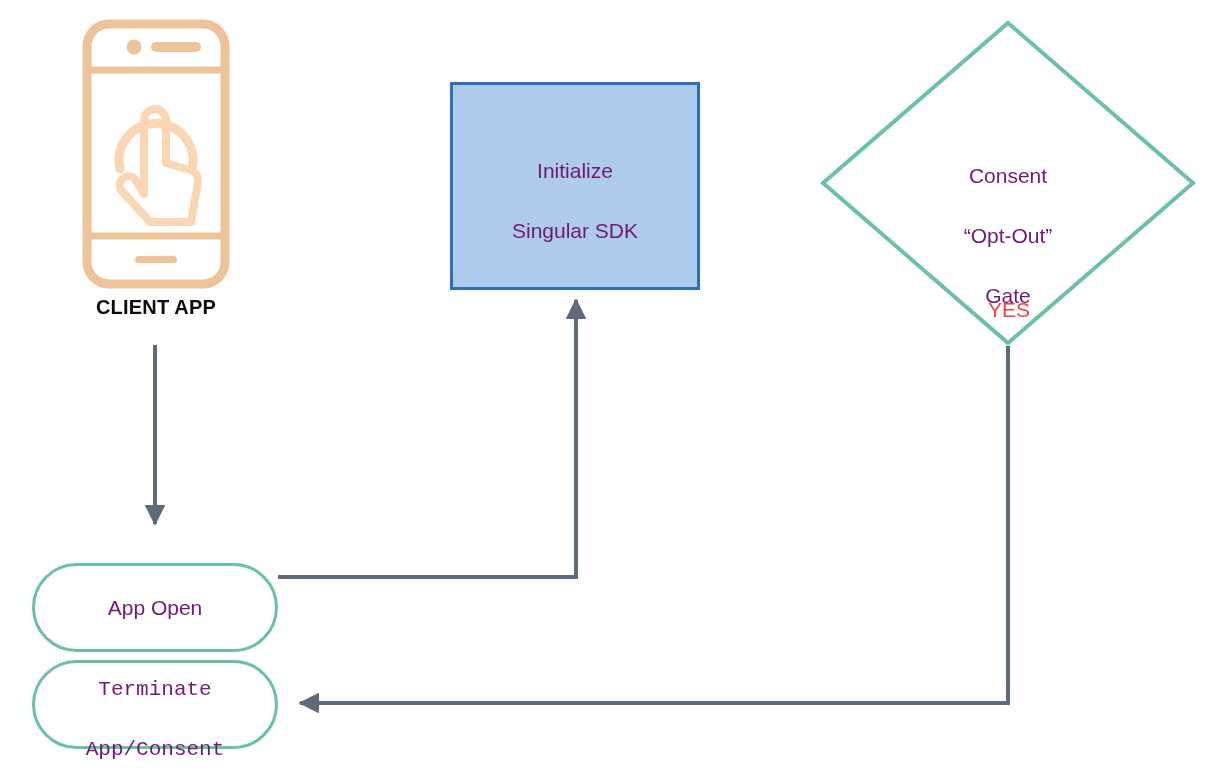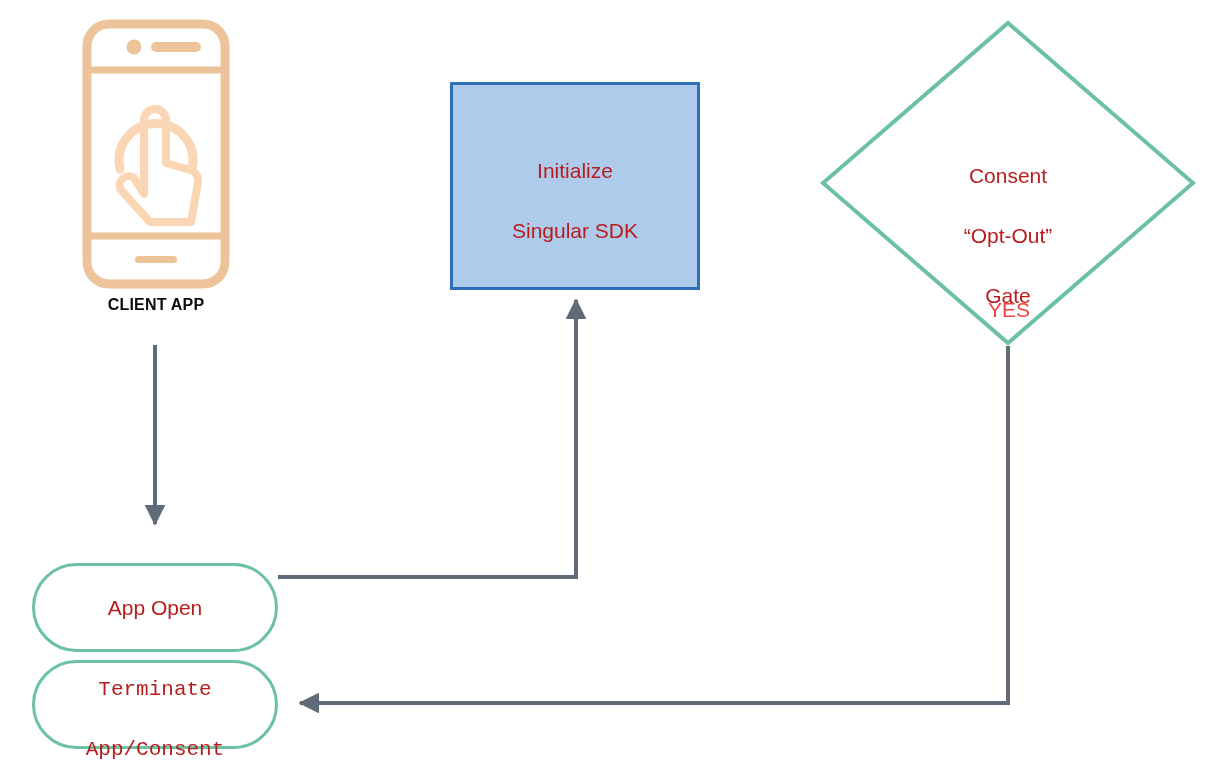--- a/index.html
+++ b/index.html
@@ -25,40 +25,40 @@
     left: 0;
     top: 0;
     width: 1222px;
     height: 770px;
     pointer-events: none;
   }
   
   .node-text {
     font-size: 21px;
     line-height: 30px;
-    color: #b91c1c;
+    color: #701a75;
     text-align: center;
     white-space: pre-line;
   }
 
   
   #client-app-group {
     position: absolute;
     left: 70px;
     top: 18px;
     width: 172px;
   }
   #phone-icon {
     display: block;
     margin: 0 auto;
   }
   #client-app-label {
     margin-top: 6px;
     text-align: center;
-    font-size: 16px;
+    font-size: 20px;
     font-weight: bold;
     letter-spacing: .2px;
     color: #0c0c0c;
   }
 
   
   #init-sdk-node {
     position: absolute;
     left: 450px;
     top: 82px;

